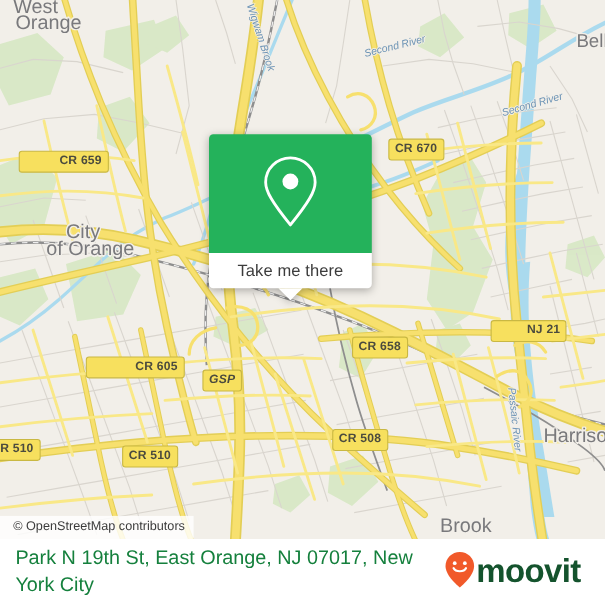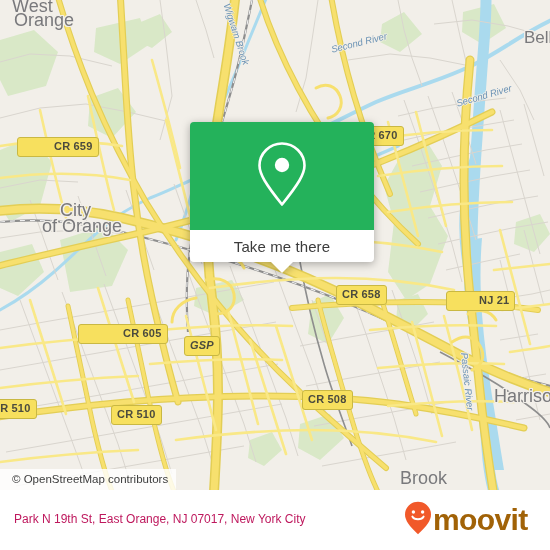--- a/index.html
+++ b/index.html
@@ -87,21 +87,21 @@
     line-height: 1.3;
     white-space: nowrap;
     margin-top: 17px;
   }
 
   
   #popup {
     position: absolute;
     left: 190px;
     top: 122px;
-    width: 184px;
+    width: 148px;
     filter: drop-shadow(0 2px 4px rgba(0,0,0,0.30));
   }
   #popup-head {
     background: #24B25B;
     height: 108px;
     border-radius: 4px 4px 0 0;
     display: flex;
     align-items: center;
     justify-content: center;
   }
@@ -140,34 +140,34 @@
     width: 550px;
     height: 60px;
     background: rgba(255,255,255,0.93);
     display: flex;
     align-items: center;
     box-sizing: border-box;
     padding: 0 12px 0 14px;
   }
   #footer-address {
     flex: 1;
-    color: #be185d;
-    font-size: 12px;
+    color: #15803d;
+    font-size: 18px;
     line-height: 1.33;
     padding-right: 10px;
     max-width: 380px;
   }
   #brand {
     display: flex;
     align-items: center;
     gap: 1px;
     flex-shrink: 0;
   }
   #brand-wordmark {
-    color: #a16207;
+    color: #14532d;
     font-size: 30px;
     font-weight: 700;
     letter-spacing: -0.6px;
     line-height: 1;
   }
 </style>
 </head>
 <body>
 
 <div id="app">
@@ -452,21 +452,21 @@
       <div class="water-label" style="left:330px; top:44px;  transform:rotate(-14deg); transform-origin:0 0;">Second River</div>
       <div class="water-label" style="left:455px; top:98px;  transform:rotate(-16deg); transform-origin:0 0;">Second River</div>
       <div class="water-label" style="left:470px; top:352px; transform:rotate(84deg);  transform-origin:0 0;">Passaic River</div>
     </div>
 
     <div>
       <div class="shield" style="left:17px;  top:137px;padding-left:36px;">CR 659</div>
       <div class="shield" style="left:353px; top:126px;">CR 670</div>
       <div class="shield" style="left:78px;  top:324px;padding-left:44px;">CR 605</div>
       <div class="shield" style="left:184px; top:336px;font-style:italic;">GSP</div>
-      <div class="shield" style="left:320px; top:285px;margin-left:16px;">CR 658</div>
+      <div class="shield" style="left:320px; top:306px;">CR 658</div>
       <div class="shield" style="left:446px; top:291px;padding-left:32px;">NJ 21</div>
       <div class="shield" style="left:302px; top:390px;">CR 508</div>
       <div class="shield" style="left:-14px; top:399px;">CR 510</div>
       <div class="shield" style="left:111px; top:405px;">CR 510</div>
     </div>
 
     <div id="attribution">© OpenStreetMap contributors</div>
 
     <div id="popup">
       <div id="popup-head">

